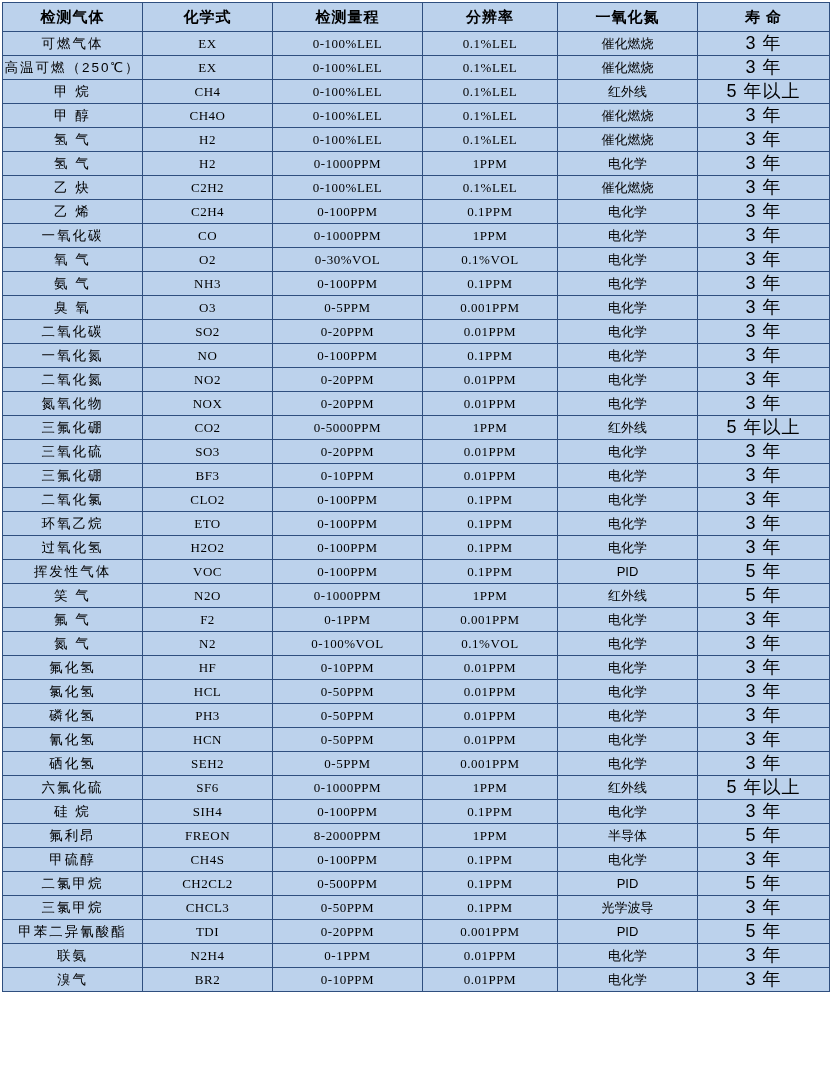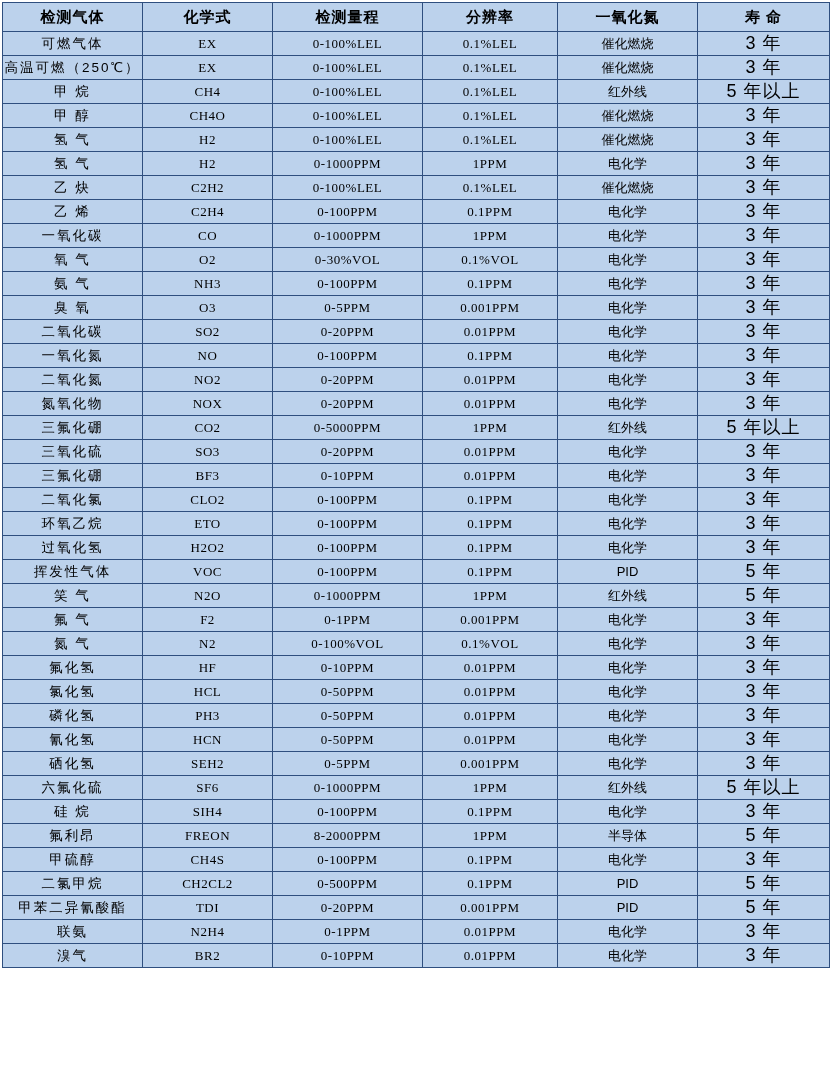--- a/index.html
+++ b/index.html
@@ -374,20 +374,28 @@
         </tr>
         <tr>
           <td class="cn">二氯甲烷</td>
           <td class="mono">CH2CL2</td>
           <td class="mono">0-500PPM</td>
           <td class="mono">0.1PPM</td>
           <td class="cn-tight">PID</td>
           <td class="life">5 年</td>
         </tr>
         <tr>
+          <td class="cn">三氯甲烷</td>
+          <td class="mono">CHCL3</td>
+          <td class="mono">0-50PPM</td>
+          <td class="mono">0.1PPM</td>
+          <td class="cn-tight">光学波导</td>
+          <td class="life">3 年</td>
+        </tr>
+        <tr>
           <td class="cn">甲苯二异氰酸酯</td>
           <td class="mono">TDI</td>
           <td class="mono">0-20PPM</td>
           <td class="mono">0.001PPM</td>
           <td class="cn-tight">PID</td>
           <td class="life">5 年</td>
         </tr>
         <tr>
           <td class="cn">联氨</td>
           <td class="mono">N2H4</td>

